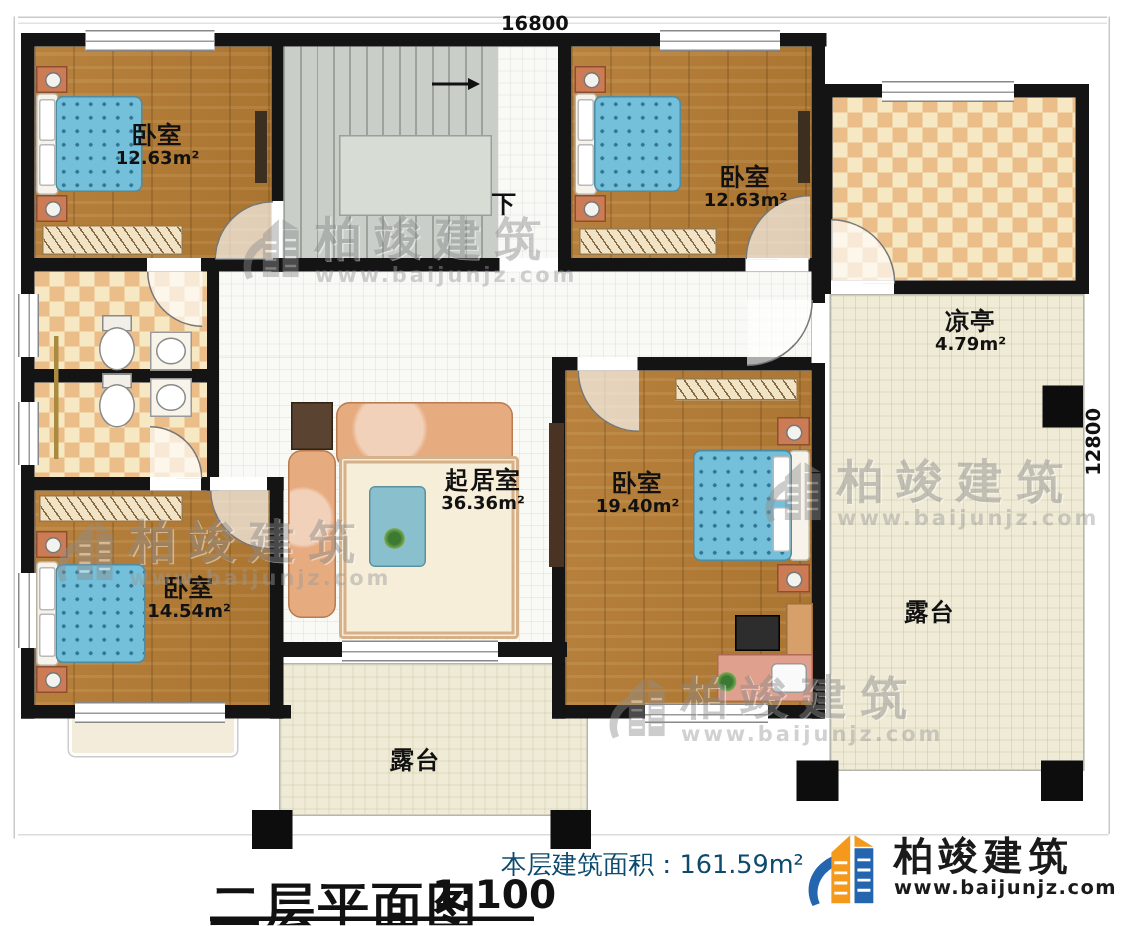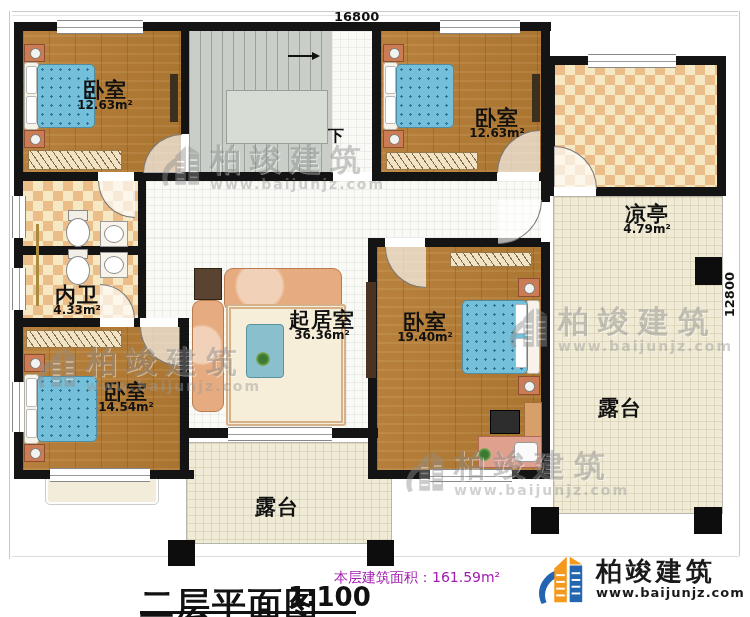--- a/index.html
+++ b/index.html
@@ -56,34 +56,34 @@
   .desk{background:#dfa08e;border:1px solid #b06a54;}
   .deskret{background:#d79f69;border:1px solid #a06f3a;}
   .monitor{background:#2d2d2d;border:1px solid #000;}
   .chair{background:#fafafa;border:1px solid #999;border-radius:4px;}
   .plant{background:radial-gradient(circle,#3c7a33 40%,#7fae58 70%);border-radius:50%;}
   .cab{background:#5a4431;border:1px solid #2f2316;}
   .porch{background:#f4ecda;border:2px solid #fdfdfd;outline:1px solid #ccc;border-radius:4px;}
   .landing{background:#d7dcd5;border:1px solid #9aa098;}
   
   .rlabel{text-align:center;color:#111;}
-  .rname{font-size:21px;font-weight:bold;line-height:16px;letter-spacing:1px;}
+  .rname{font-size:16px;font-weight:bold;line-height:16px;letter-spacing:1px;}
   .rarea{font-size:12px;font-weight:bold;line-height:14px;}
   .small-label{font-size:16px;font-weight:bold;color:#111;}
   .dim{font-size:13px;font-weight:bold;color:#111;}
   .dim-v{writing-mode:vertical-rl;transform:rotate(180deg);}
   
   .wm{display:flex;align-items:flex-start;gap:6px;opacity:.45;pointer-events:none;}
   .wm-company{font-size:31px;font-weight:bold;letter-spacing:9px;color:#8b8b8b;line-height:34px;
         text-shadow:1px 1px 0 #fff;}
   .wm-site{font-size:14px;font-weight:bold;letter-spacing:2px;color:#9a9a9a;line-height:16px;}
   
   .plan-title{font-size:34px;font-weight:bold;color:#111;letter-spacing:2px;}
   .plan-scale{font-size:26px;font-weight:bold;color:#111;}
-  .meta-line{font-size:14px;color:#a21caf;line-height:27px;white-space:nowrap;text-align:right;}
+  .meta-line{font-size:17px;color:#0c4a6e;line-height:27px;white-space:nowrap;text-align:right;}
   .logo-name{font-size:26px;font-weight:bold;color:#1a1a1a;letter-spacing:4px;line-height:28px;}
   .logo-site{font-size:13px;font-weight:bold;color:#1a1a1a;letter-spacing:1px;line-height:16px;}
   .arrowhead{width:0;height:0;border-top:4px solid transparent;border-bottom:4px solid transparent;border-left:8px solid #111;}
 </style>
 </head>
 <body>
 
 <svg width="0" height="0" style="position:absolute">
   <defs>
     <g id="bjz-glyph">
@@ -258,24 +258,20 @@
   </div>
   <div class="abs small-label" style="left:328px;top:126px">下</div>
   <div class="abs rlabel" style="left:447px;top:110px;width:100px">
     <div class="rname">卧室</div>
     <div class="rarea">12.63m²</div>
   </div>
   <div class="abs rlabel" style="left:597px;top:206px;width:100px">
     <div class="rname">凉亭</div>
     <div class="rarea">4.79m²</div>
   </div>
-  <div class="abs rlabel" style="left:37px;top:287px;width:80px">
-    <div class="rname">内卫</div>
-    <div class="rarea">4.33m²</div>
-  </div>
   <div class="abs rlabel" style="left:272px;top:312px;width:100px">
     <div class="rname">起居室</div>
     <div class="rarea">36.36m²</div>
   </div>
   <div class="abs rlabel" style="left:375px;top:314px;width:100px">
     <div class="rname">卧室</div>
     <div class="rarea">19.40m²</div>
   </div>
   <div class="abs rlabel" style="left:76px;top:384px;width:100px">
     <div class="rname">卧室</div>

